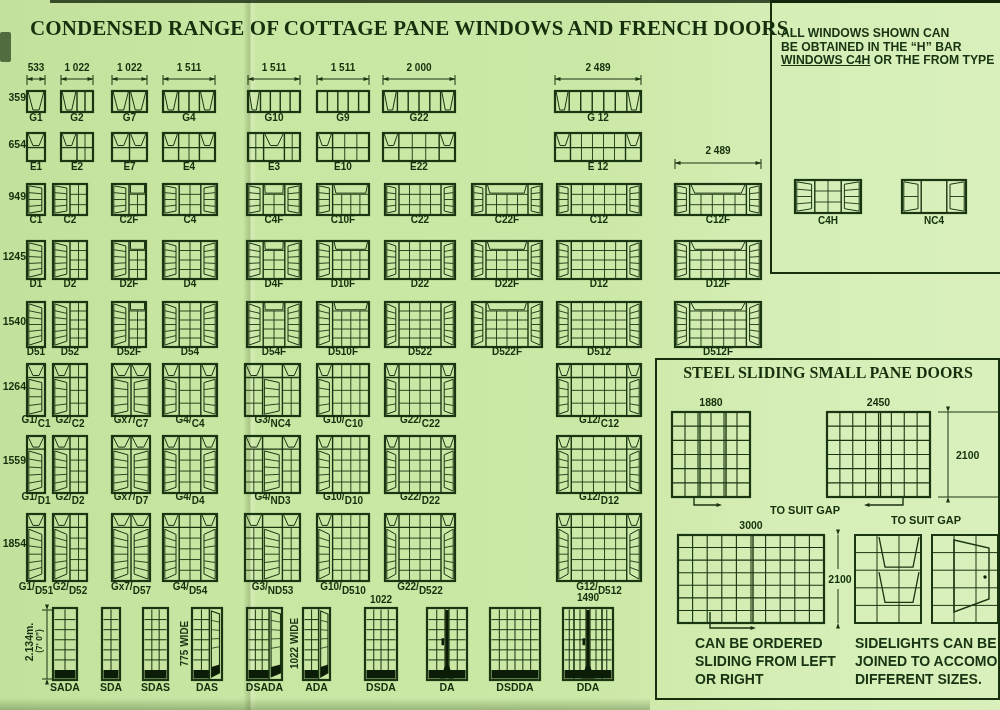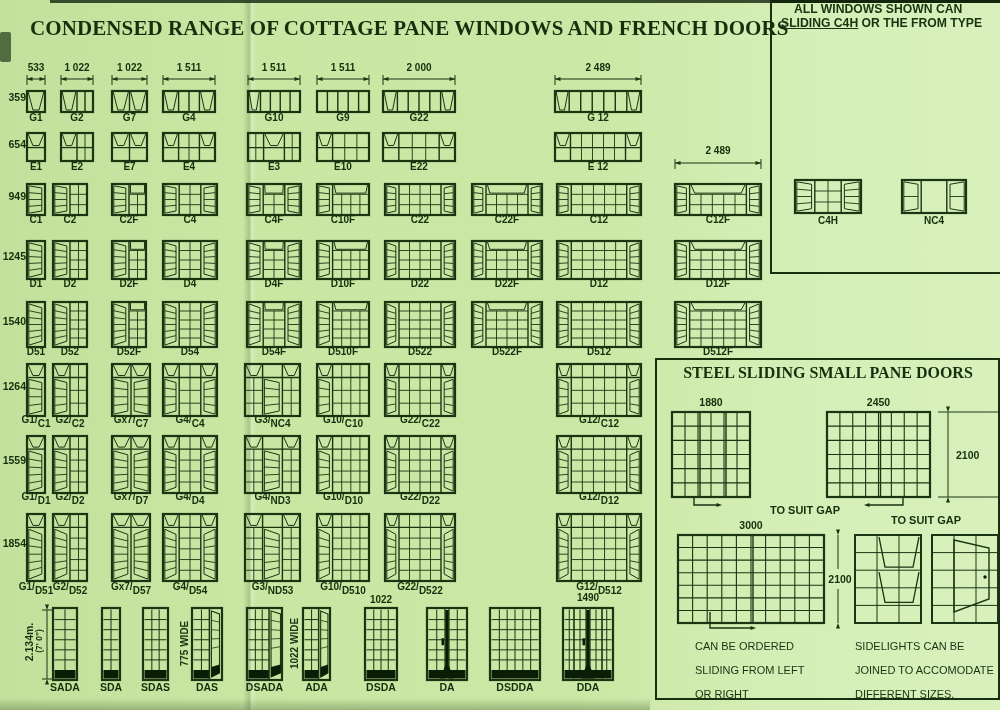--- a/index.html
+++ b/index.html
@@ -10,44 +10,45 @@
     background:linear-gradient(90deg,rgba(60,90,40,0) 0%,rgba(55,85,35,0.22) 45%,rgba(245,252,230,0.28) 62%,rgba(60,90,40,0) 100%);}
   .topedge{position:absolute;left:50px;right:0;top:0;height:2.5px;background:#13260c;opacity:.8;}
   .cornerblob{position:absolute;left:0px;top:32px;width:11px;height:30px;background:#2b4420;opacity:.75;border-radius:2px;}
   .bottomshadow{position:absolute;left:0;bottom:0;height:12px;right:350px;
     background:linear-gradient(0deg,rgba(40,70,30,0.3),rgba(40,70,30,0));}
   #title{position:absolute;left:30px;top:16px;width:716px;text-align:center;white-space:nowrap;
     font-family:"Liberation Serif",serif;font-weight:700;font-size:21px;color:#16300d;letter-spacing:.1px;}
   #notebox{position:absolute;left:770px;top:0px;width:230px;height:274px;
     border-left:2.5px solid #16300d;border-bottom:2.5px solid #16300d;border-top:3px solid #13260c;box-sizing:border-box;}
   #notebox .nline{margin:0;padding:0 0 0 9px;font-size:12.2px;font-weight:700;color:#173311;line-height:13.6px;white-space:pre;}
-  #notebox .nline:first-child{padding-top:0;margin-left:13px;}
+  #notebox .nline:first-child{padding-top:24px;}
   #notebox .u{text-decoration:underline;}
   #steelbox{position:absolute;left:655px;top:358px;width:345px;height:342px;
     border:2.5px solid #16300d;box-sizing:border-box;}
   #steeltitle{position:absolute;left:658px;top:364px;width:340px;text-align:center;white-space:nowrap;
     font-family:"Liberation Serif",serif;font-weight:700;font-size:16px;color:#16300d;}
-  .caption{position:absolute;font-size:11px;font-weight:400;color:#173311;line-height:24px;white-space:pre;}
+  .caption{position:absolute;font-size:14px;font-weight:700;color:#173311;line-height:18px;white-space:pre;}
   #cap-left{left:695px;top:634px;}
   #cap-right{left:855px;top:634px;}
   .vtext{position:absolute;font-size:10px;font-weight:700;color:#173311;transform:rotate(-90deg);transform-origin:center;white-space:nowrap;width:100px;text-align:center;}
   svg text{font-family:"Liberation Sans",sans-serif;}
 </style>
 </head>
 <body>
 
 <div id="sheet">
   <div class="crease"></div>
   <div class="topedge"></div>
   <div class="cornerblob"></div>
   <div class="bottomshadow"></div>
   <div id="title">CONDENSED RANGE OF COTTAGE PANE WINDOWS AND FRENCH DOORS</div>
   <div id="notebox">
       <p class="nline"><span>ALL WINDOWS SHOWN CAN</span></p>
-      <p class="nline"><span class="u">SLIDING C4H</span><span> OR THE FROM TYPE</span></p>
+      <p class="nline"><span>BE OBTAINED IN THE “H” BAR</span></p>
+      <p class="nline"><span class="u">WINDOWS C4H</span><span> OR THE FROM TYPE</span></p>
     </div>
   <div id="steelbox"></div>
   <div id="steeltitle">STEEL SLIDING SMALL PANE DOORS</div>
   <div id="cap-left" class="caption">CAN BE ORDERED
 SLIDING FROM LEFT
 OR RIGHT</div>
   <div id="cap-right" class="caption">SIDELIGHTS CAN BE
 JOINED TO ACCOMODATE
 DIFFERENT SIZES.</div>
   <svg id="diagram" width="1000" height="710" style="position:absolute;left:0;top:0;">

